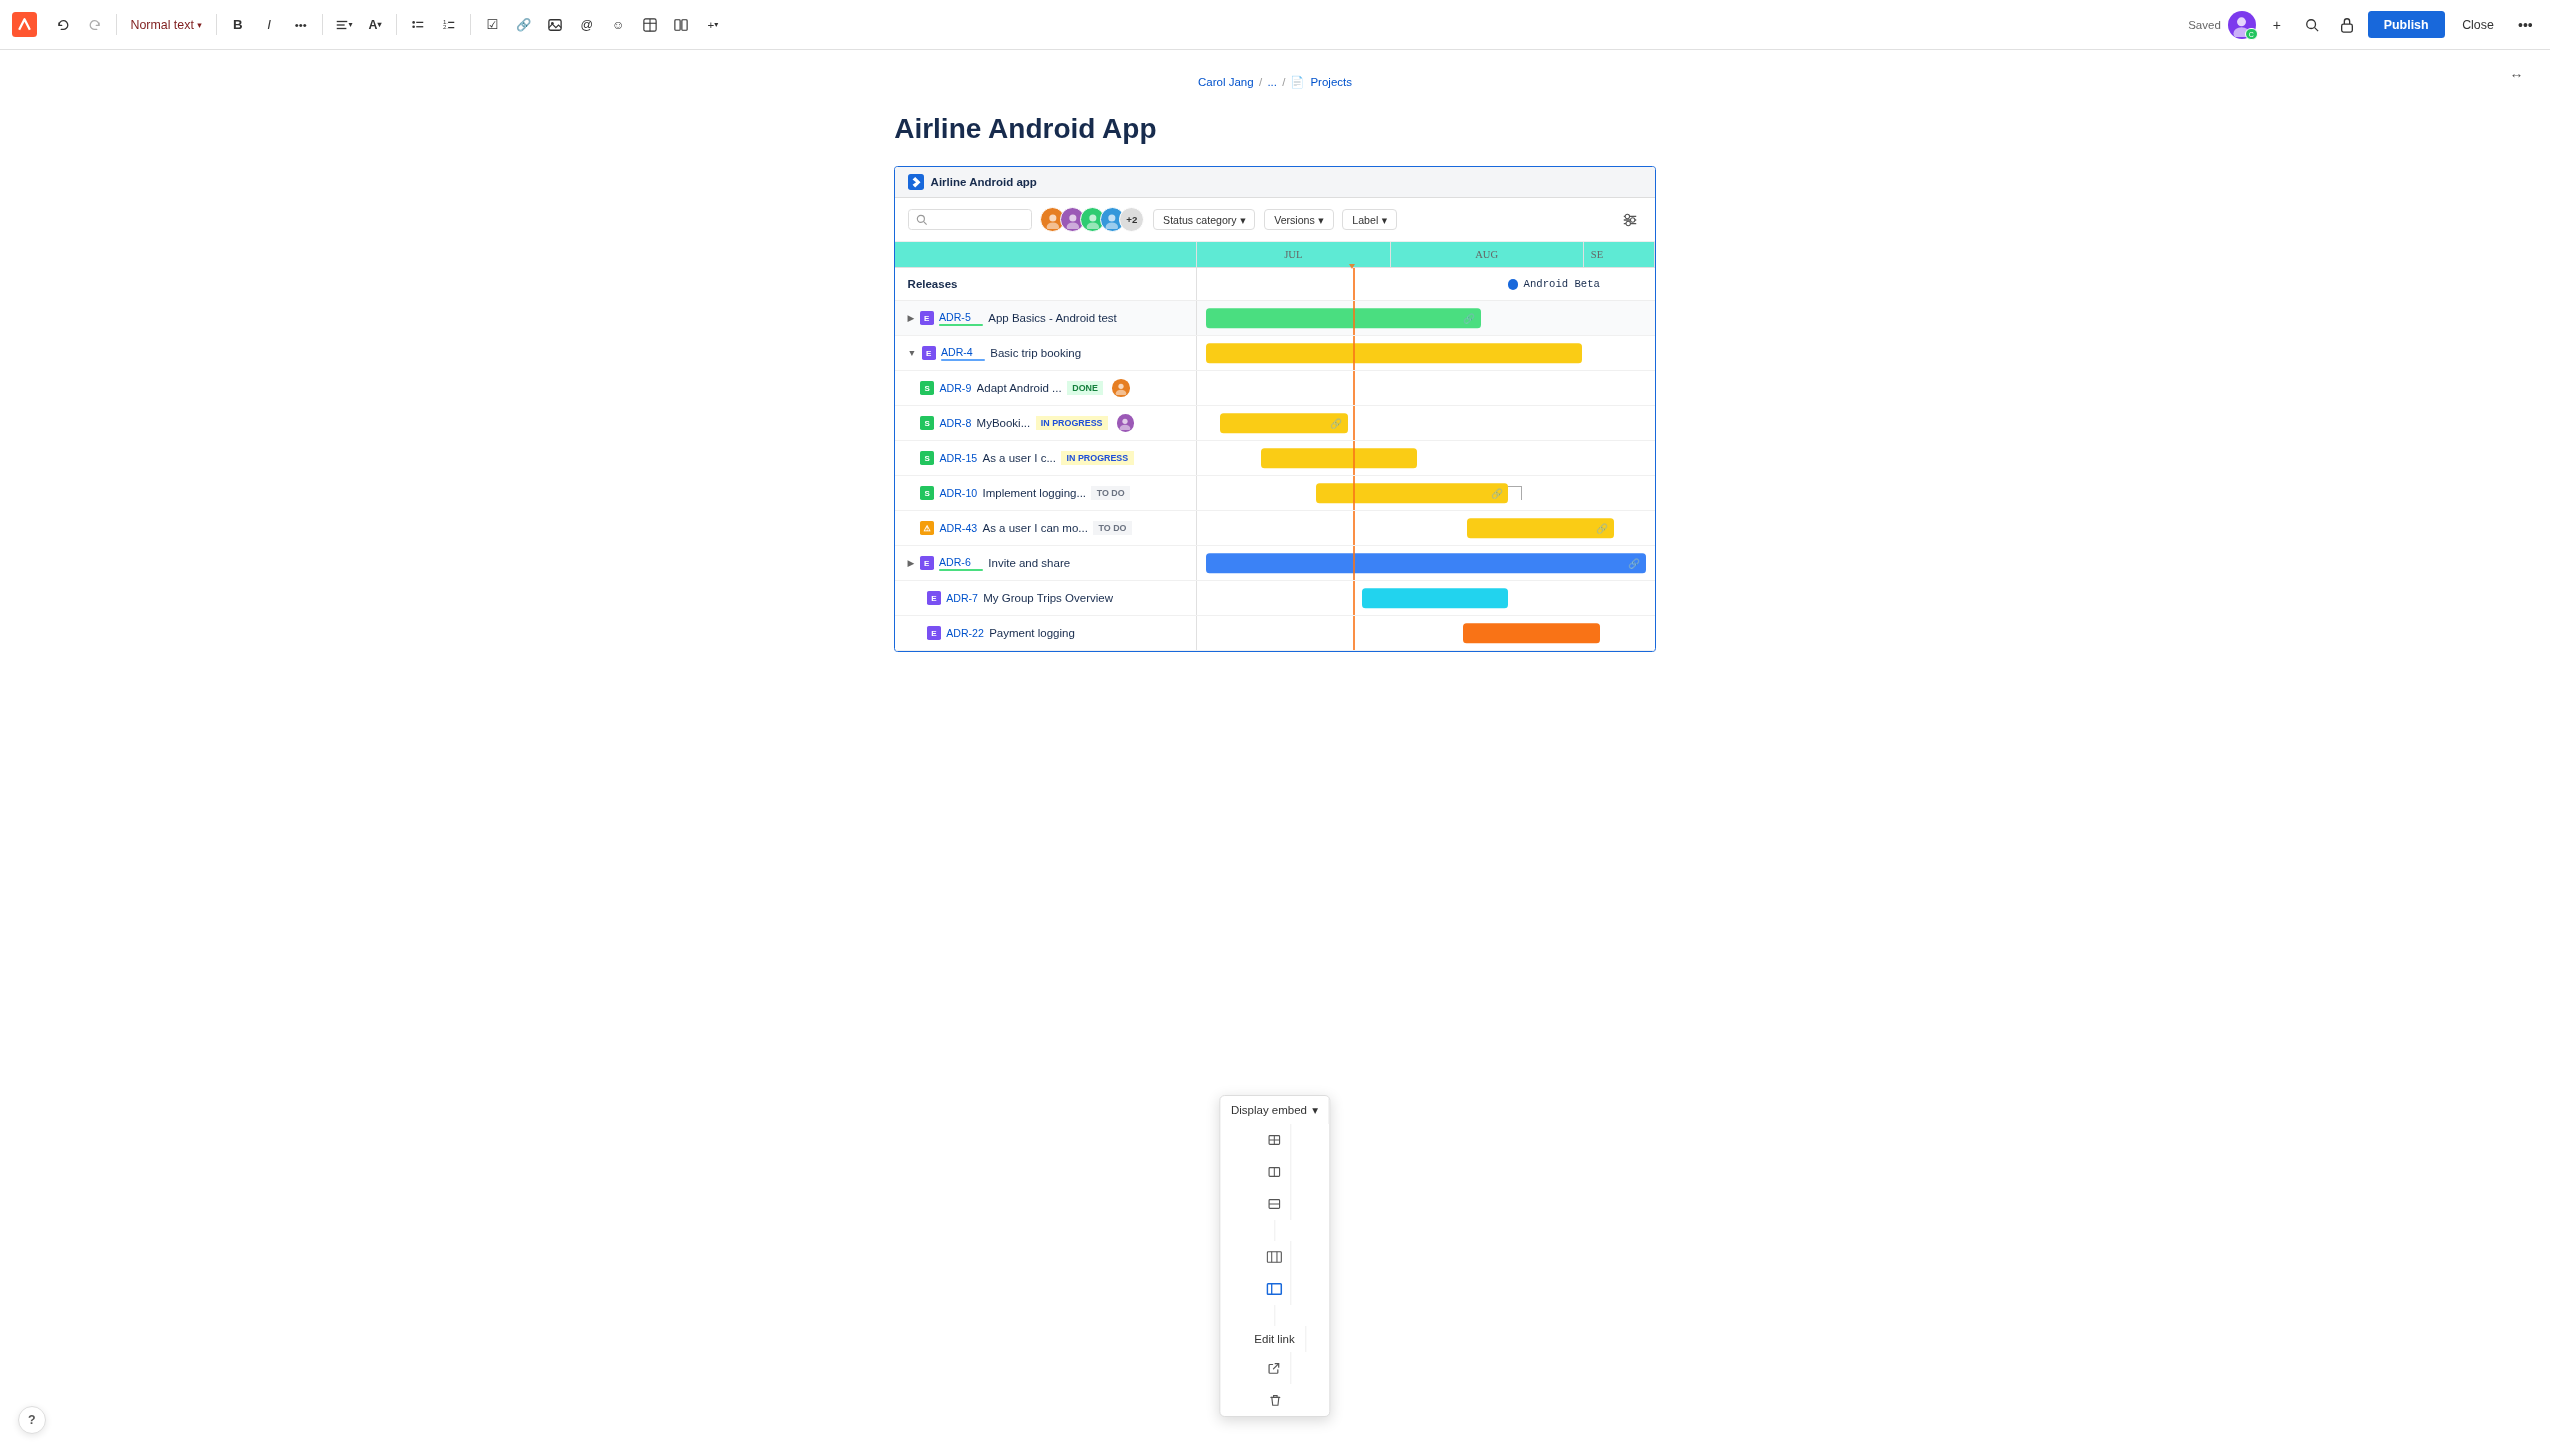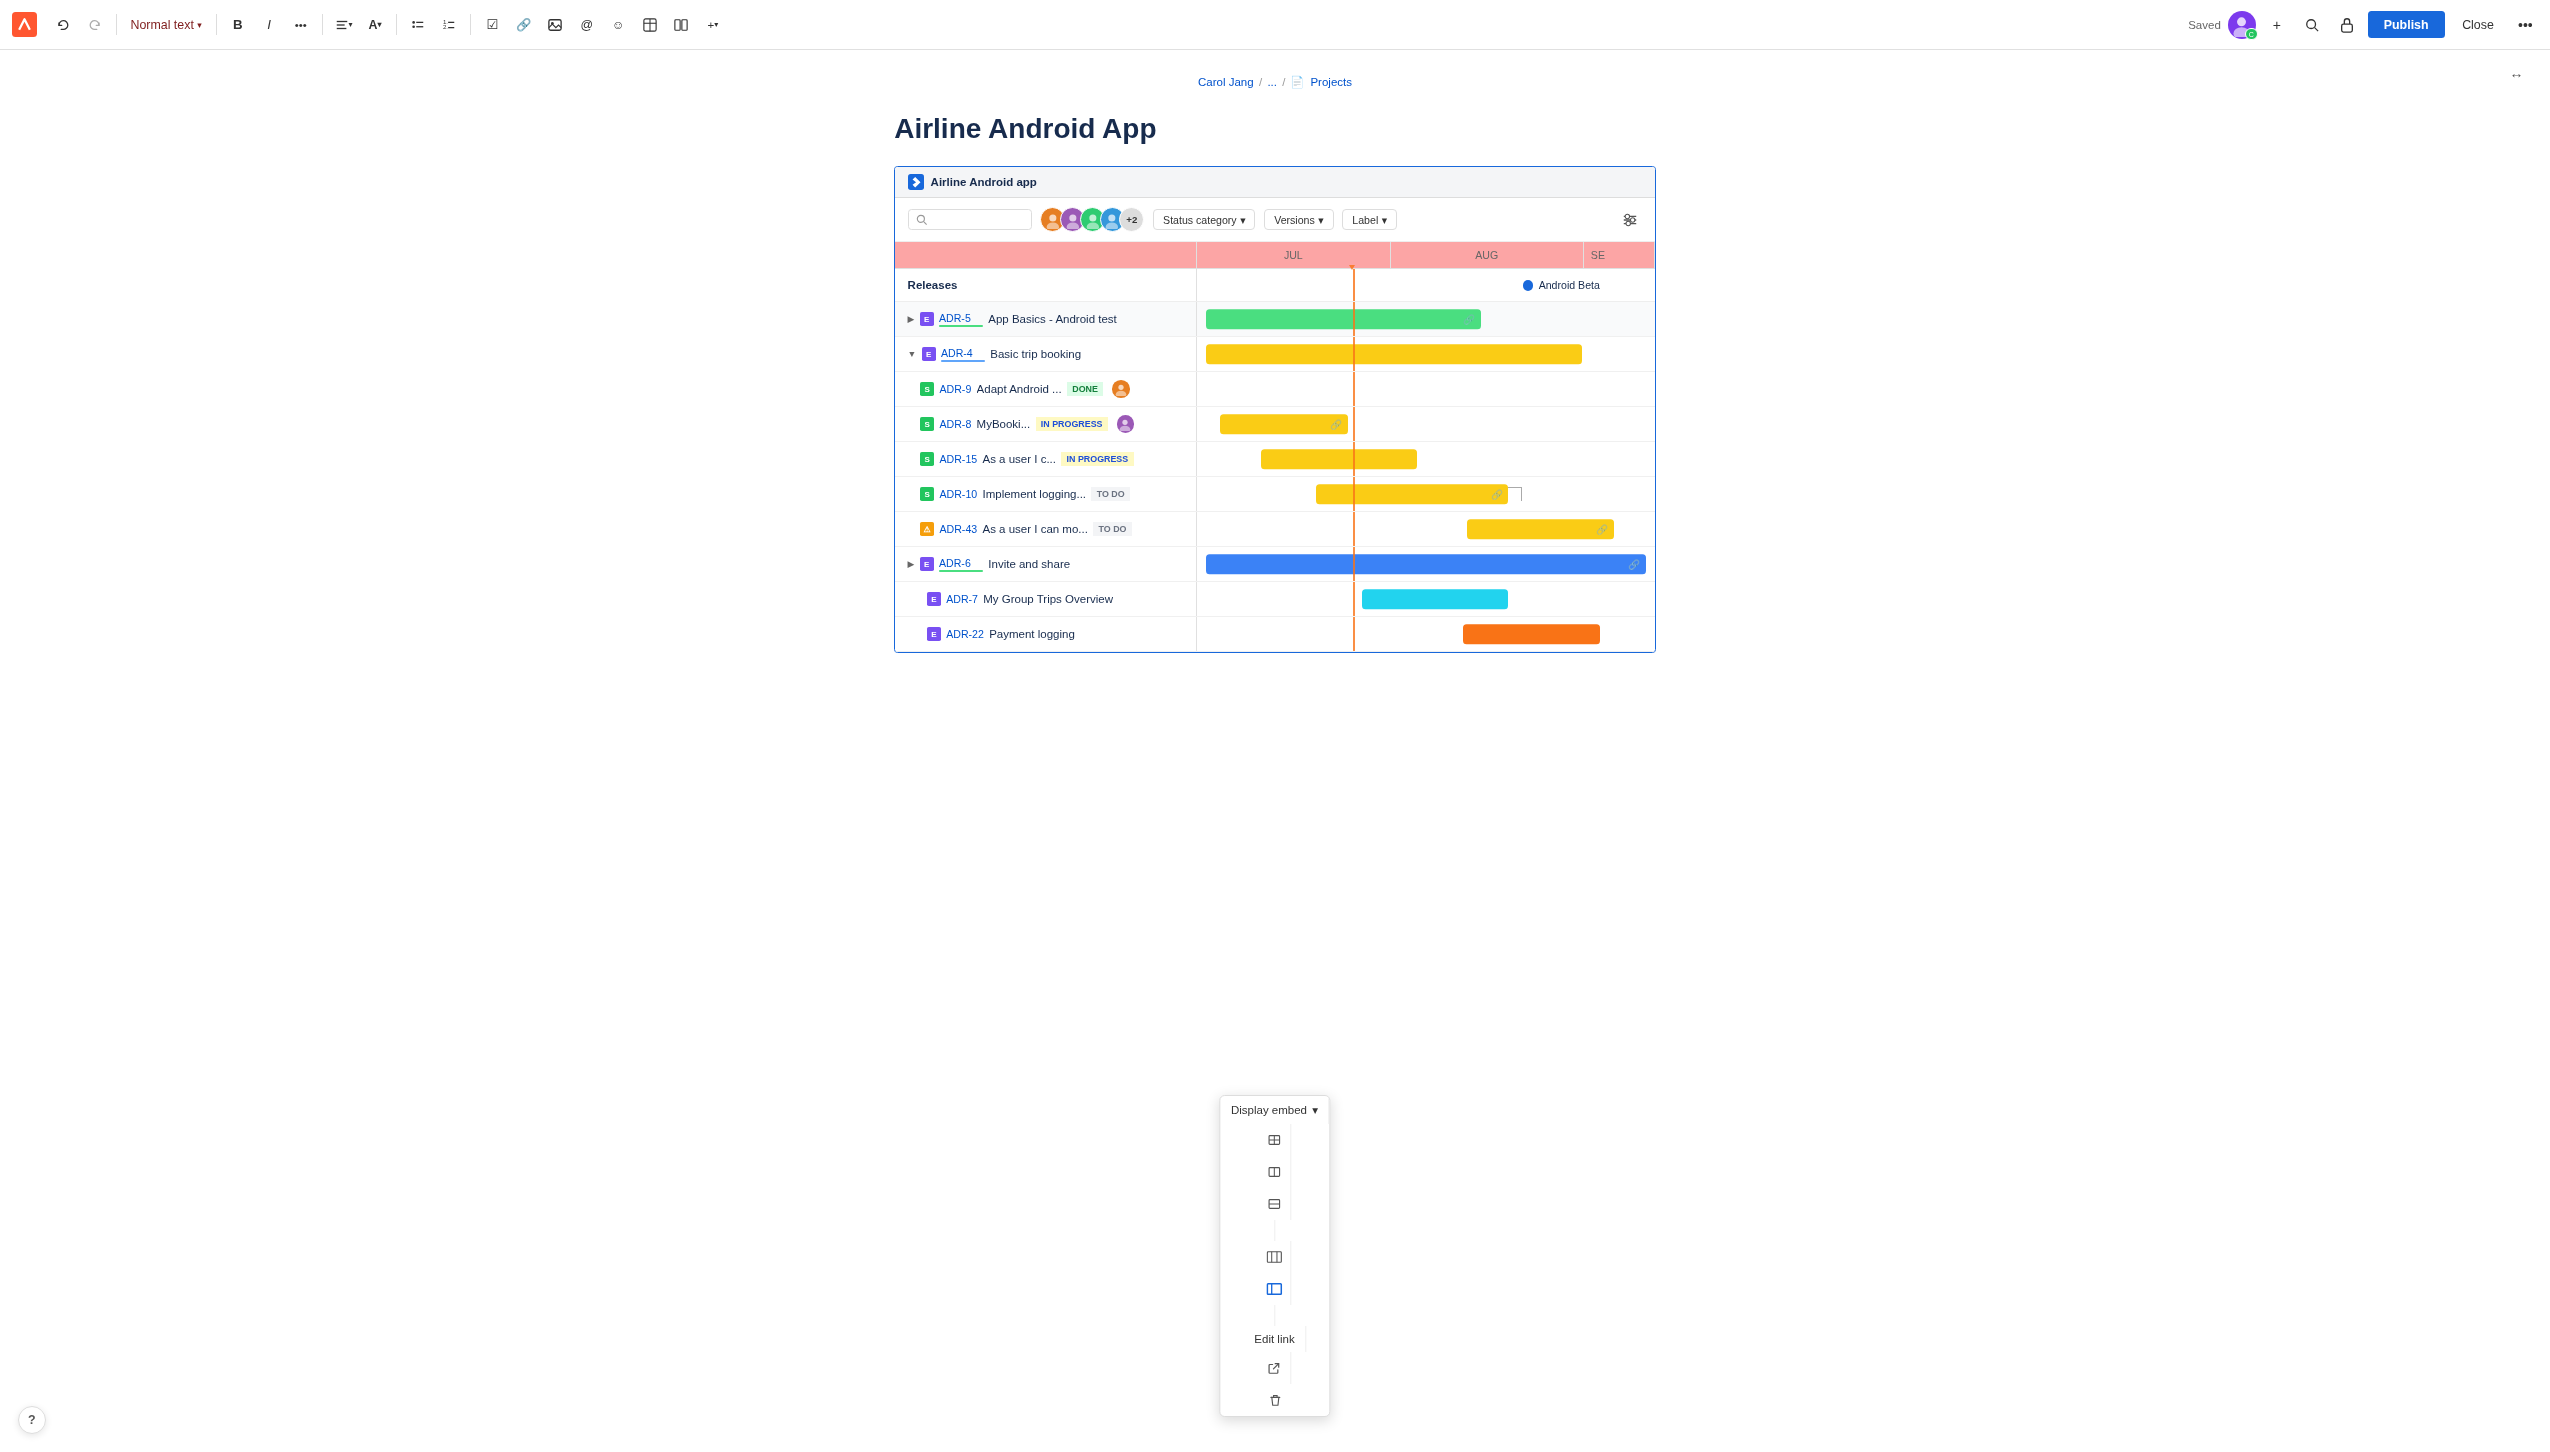--- a/index.html
+++ b/index.html
@@ -124,39 +124,39 @@
     .filter-settings {
       margin-left: auto; width: 25px; height: 25px;
       display: flex; align-items: center; justify-content: center;
       cursor: pointer; font-size: 14px; color: #555;
     }
 
     
     .gantt-container { display: flex; flex-direction: column; }
     .gantt-header-row {
       display: grid; grid-template-columns: 301px 1fr;
-      background: #fca5a5; border-bottom: 0.9px solid #e0e0e0;
+      background: #5eead4; border-bottom: 0.9px solid #e0e0e0; font-family: Liberation Serif, serif;
     }
     .gantt-label-col { padding: 7px 12.4px; font-size: 10.6px; color: #666; }
     .gantt-months {
       display: grid; grid-template-columns: 1fr 1fr 71px;
       border-left: 0.9px solid #e0e0e0;
     }
     .month-col {
       padding: 7px 0; text-align: center; font-size: 10.6px; color: #666;
       border-right: 0.9px solid #e0e0e0;
     }
 
     
     .gantt-releases-row {
       display: grid; grid-template-columns: 301px 1fr;
       border-bottom: 0.9px solid #eee; align-items: center; min-height: 32px;
     }
     .releases-label { padding: 5.3px 12.4px; font-size: 11.5px; font-weight: 600; color: #172b4d; }
-    .releases-timeline { position: relative; height: 32px; border-left: 0.9px solid #e0e0e0; }
+    .releases-timeline { position: relative; height: 32px; border-left: 0.9px solid #e0e0e0; font-family: Liberation Mono, monospace; }
     .release-dot {
       position: absolute; display: flex; align-items: center; gap: 5.3px;
       top: 50%; transform: translateY(-50%);
     }
     .release-dot-circle {
       width: 10.6px; height: 10.6px; border-radius: 50%; background: #1868db;
     }
     .release-dot-label { font-size: 10.6px; color: #172b4d; font-weight: 500; }
 
     

